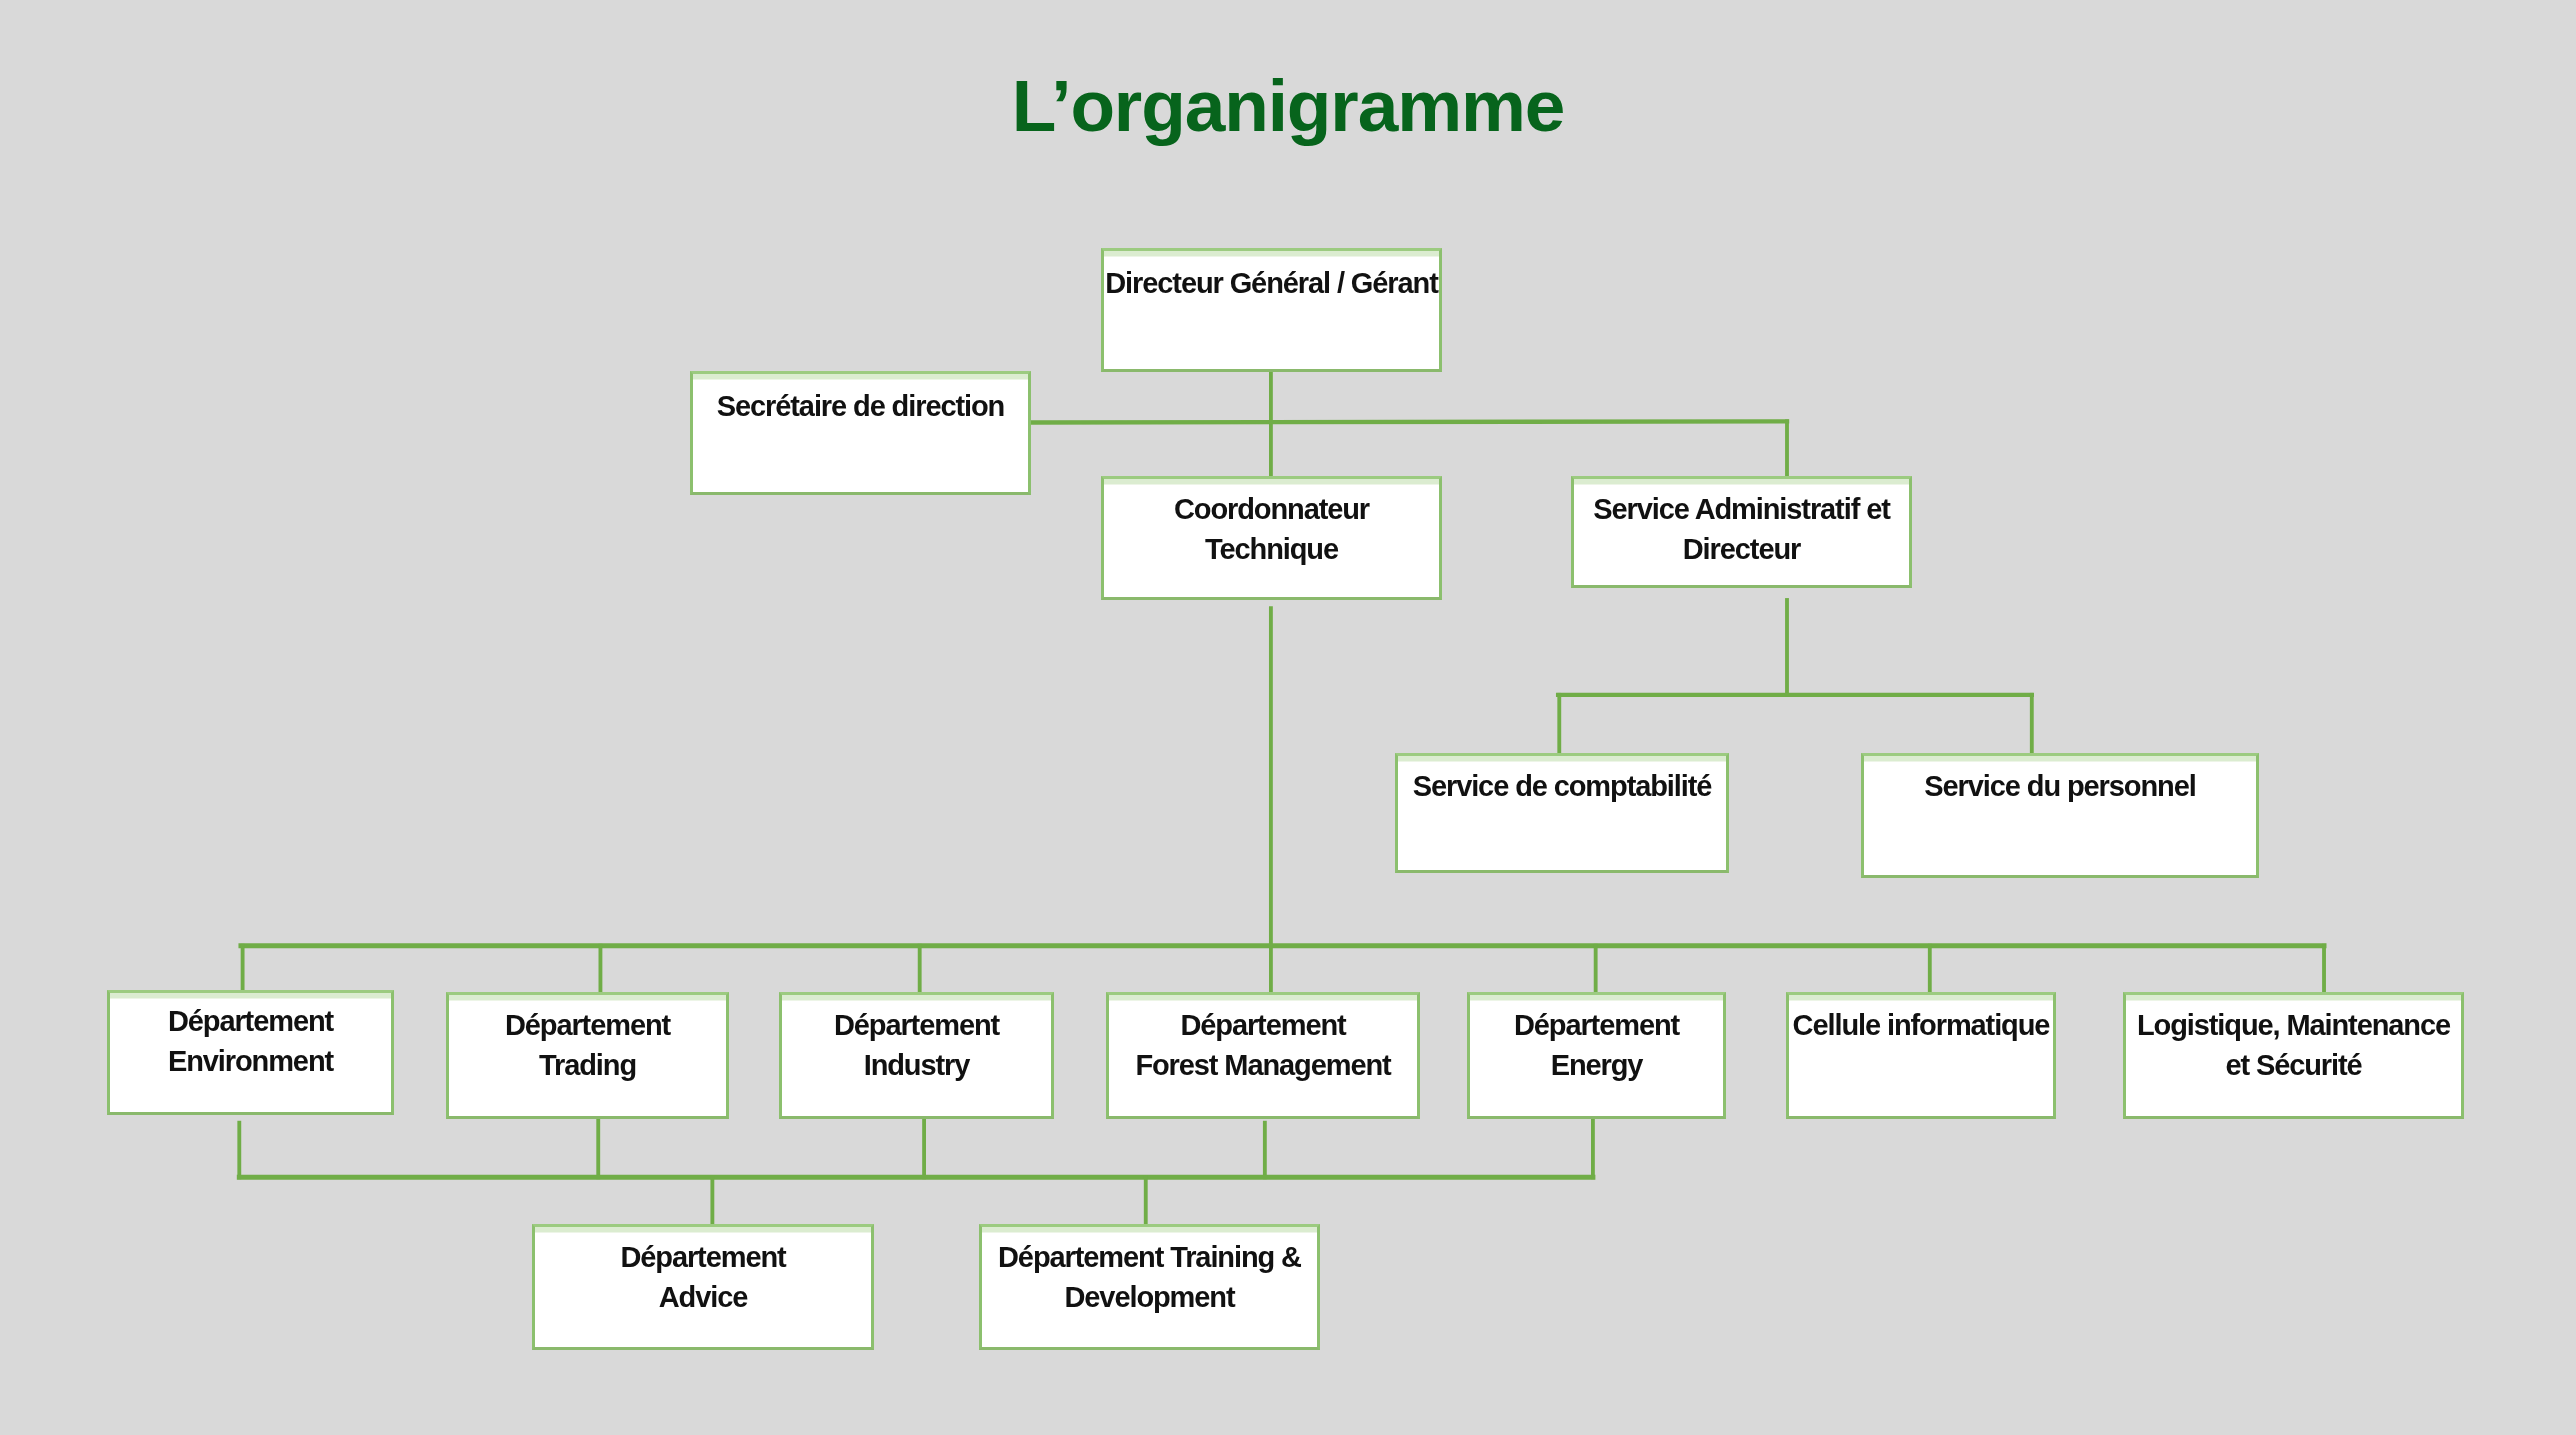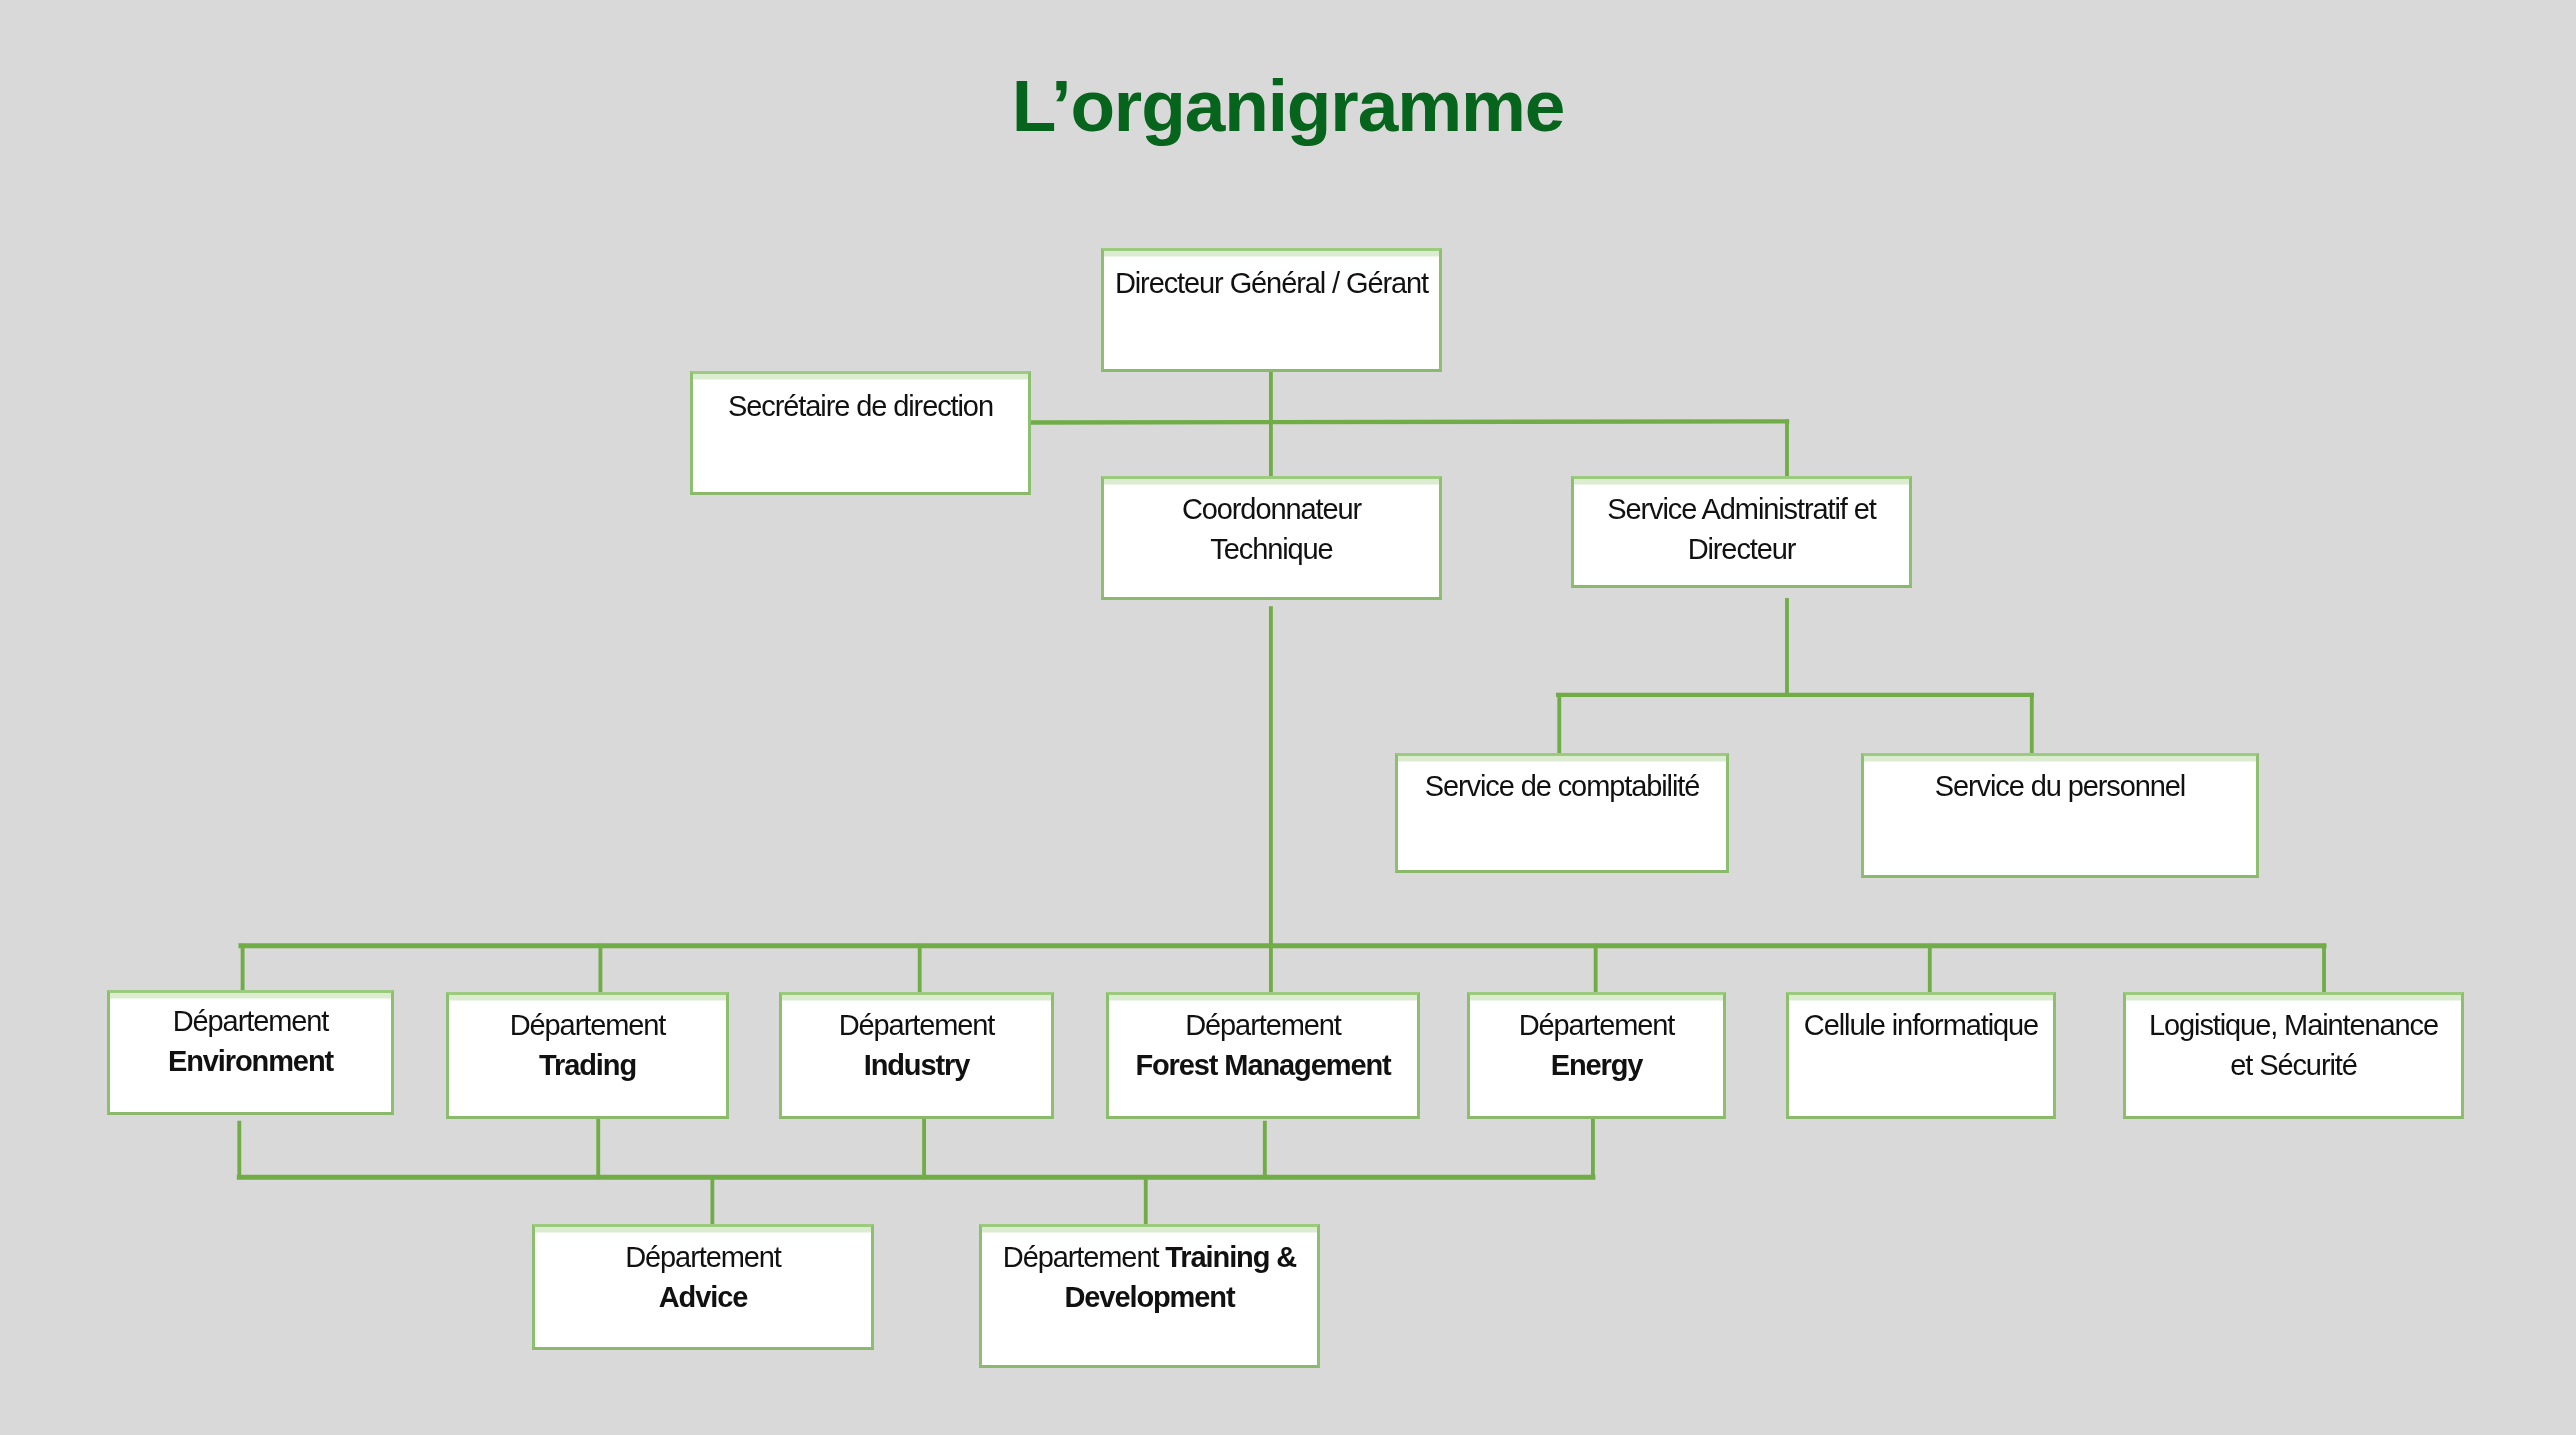--- a/index.html
+++ b/index.html
@@ -15,21 +15,21 @@
   svg#lines { position:absolute; left:0; top:0; }
   .box {
     position:absolute; background:#ffffff;
     border:3.3px solid #8cc06e; border-top-color:#9ccb80; border-bottom-color:#8ab96c;
     box-sizing:border-box; text-align:center; color:#111;
     font-family:"Liberation Sans", sans-serif; font-size:29px; line-height:40px;
     padding-top:10px; letter-spacing:-1.1px;
     box-shadow: inset 0 5.5px 0 #dbecd0;
   }
   .box .l2 { font-weight:bold; display:block; }
-  .box .l1 { display:block; }
+  .box .l1 { display:block;font-weight:bold; }
 </style>
 </head>
 <body>
 
 <div id="title">L’organigramme</div>
 
 <svg id="lines" width="2576" height="1436" viewBox="0 0 4672 2604">
     <line x1="2305" y1="672" x2="2305" y2="864" stroke="#70ad47" stroke-width="7" stroke-linecap="square"></line>
     <line x1="1869" y1="766" x2="3241" y2="764" stroke="#70ad47" stroke-width="8" stroke-linecap="square"></line>
     <line x1="3241" y1="764" x2="3241" y2="866" stroke="#70ad47" stroke-width="7" stroke-linecap="square"></line>
@@ -102,17 +102,17 @@
 </div>
 <div class="box" style="left:2123px;top:992px;width:341px;height:127px;">
   <span class="l1">Logistique, Maintenance</span>
   <span class="l1">et Sécurité</span>
 </div>
 
 <div class="box" style="left:532px;top:1224px;width:342px;height:126px;">
   <span class="l1">Département</span>
   <span class="l2">Advice</span>
 </div>
-<div class="box" style="left:979px;top:1224px;width:341px;height:144px;">
+<div class="box" style="left:979px;top:1224px;width:341px;height:126px;">
   <span class="l1"><span>Département </span><b>Training &amp;</b></span>
   <span class="l2">Development</span>
 </div>
 
 
 </body></html>

